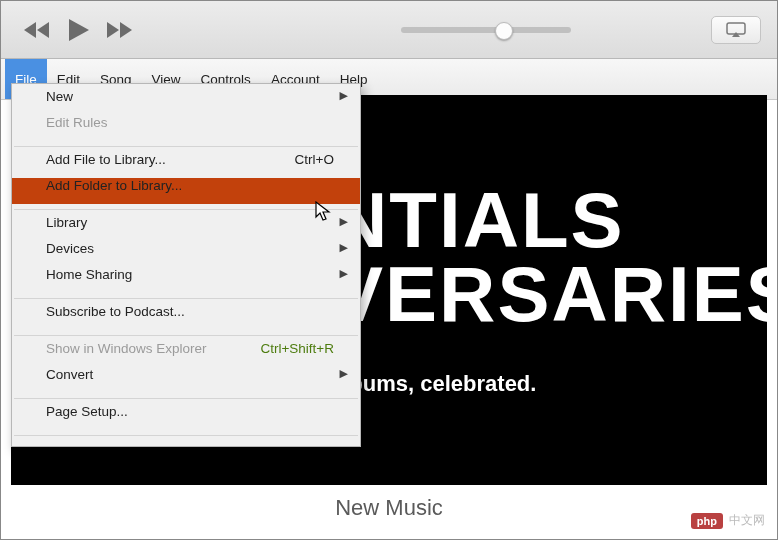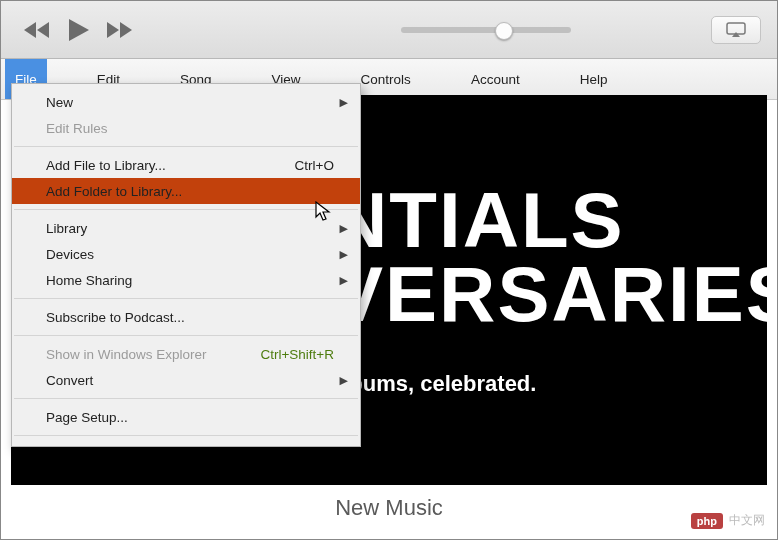--- a/index.html
+++ b/index.html
@@ -39,38 +39,38 @@
   .airplay-btn {
     width:50px; height:28px; border:1px solid #c4c4c4; border-radius:5px;
     background:linear-gradient(#fcfcfc,#eaeaea);
     display:flex; align-items:center; justify-content:center;
   }
   
   .menubar {
     height:41px; background:linear-gradient(#f7f7f7,#eaeaea);
     display:flex; align-items:stretch; padding:0 4px;
     border-bottom:1px solid #c8c8c8;
-    font-size:13.5px; color:#222;gap:40px;
+    font-size:13.5px; color:#222;
   }
   .menubar .menu-item{
     padding:0 10px; display:flex; align-items:center; cursor:default;
   }
   .menubar .menu-item.active{
     background:#4a90e2; color:#fff;
   }
   
   .dropdown {
     position:absolute; left:10px; top:82px;
     width:350px; background:#f0f0f0;
     border:1px solid #b7b7b7; box-shadow:3px 5px 10px rgba(0,0,0,.3);
     padding:5px 0;
     z-index:10;
   }
   .dropdown .row{
-    height:26px; display:flex; align-items:center;
+    height:26px; display:flex; 
     padding:0 26px 0 34px; font-size:13.5px; color:#222;
     position:relative;
   }
   .dropdown .row.disabled{ color:#9b9b9b; }
   .dropdown .row.highlight{ background:#c2410c; }
   .dropdown .row .shortcut{ margin-left:auto; color:#222; }
   .dropdown .row.disabled .shortcut{ color:#4d7c0f; }
   .dropdown .row .chev{
     position:absolute; right:12px; font-size:11px; color:#444;
   }

